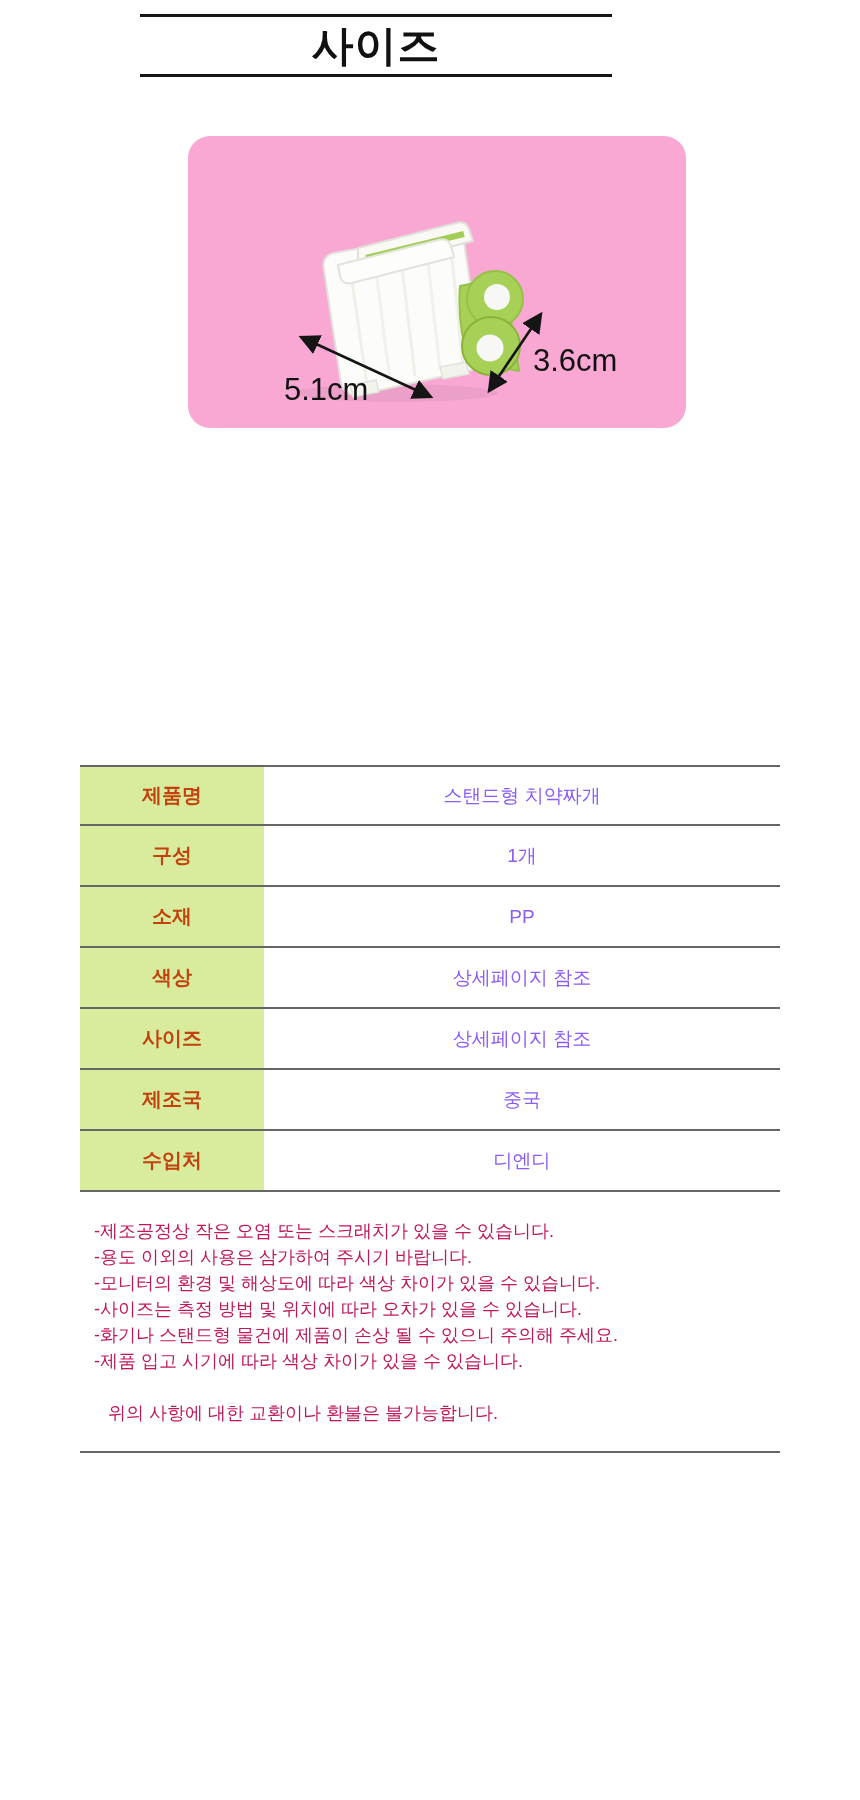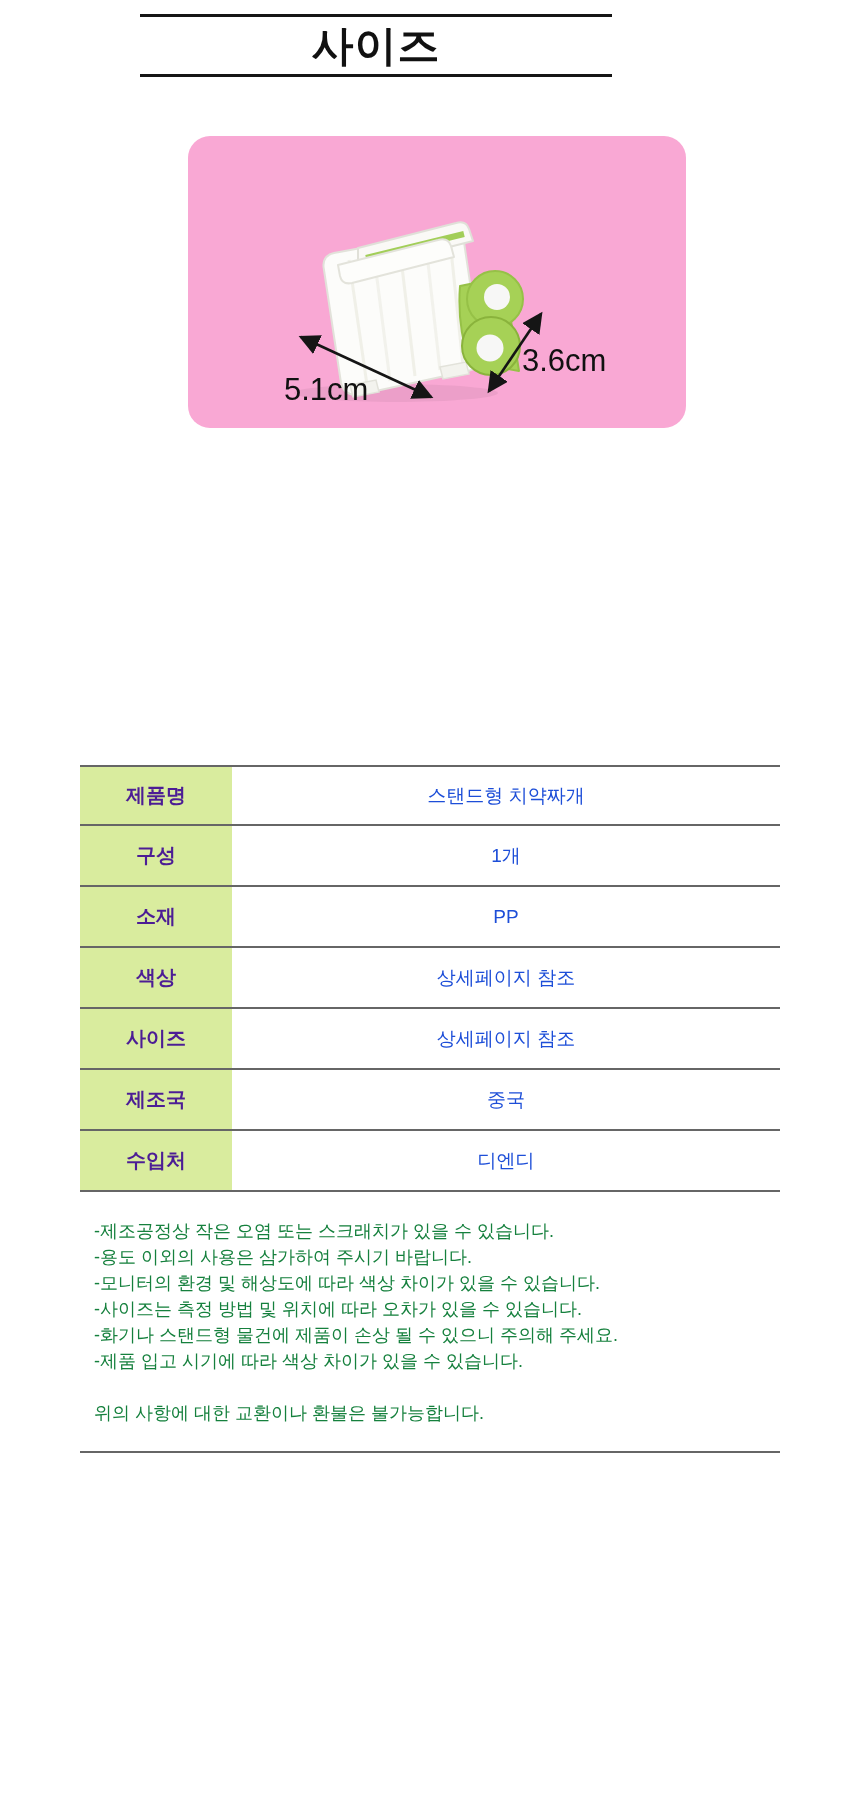--- a/index.html
+++ b/index.html
@@ -11,36 +11,36 @@
           border-top:3px solid #161616;border-bottom:3px solid #161616;
           display:flex;align-items:center;justify-content:center;}
   .header h1{margin:0;font-size:42px;font-weight:700;color:#111;letter-spacing:1px;}
 
   
   .photo-card{position:absolute;left:188px;top:136px;width:498px;height:292px;
               background:#f9a8d4;border-radius:22px;}
   .photo-card svg{position:absolute;left:0;top:0;}
   .dim{position:absolute;font-size:31px;color:#111;white-space:nowrap;}
   .dim-width{left:96px;top:236px;}
-  .dim-depth{left:334px;top:207px;}
+  .dim-depth{left:345px;top:207px;}
 
   
   .spec-table{position:absolute;left:80px;top:765px;width:700px;
               border-top:2px solid #666;}
   .row{display:flex;border-bottom:2px solid #666;}
   .row-1{height:57px;}
   .row-n{height:59px;}
   .row-cautions{height:259px;}
   .cell{display:flex;align-items:center;}
-  .cell.label{width:152px;background:#d9ec9e;justify-content:center;
-              font-size:20px;font-weight:700;color:#4c1d95;}
-  .cell.value{flex:1;justify-content:center;font-size:19px;color:#1d4ed8;}
+  .cell.label{width:184px;background:#d9ec9e;justify-content:center;
+              font-size:20px;font-weight:700;color:#c2410c;}
+  .cell.value{flex:1;justify-content:center;font-size:19px;color:#8b5cf6;}
   .cell.cautions{flex:1;flex-direction:column;align-items:flex-start;justify-content:center;
-                 padding-left:14px;font-size:18px;color:#15803d;line-height:26px;}
-  .cautions-footer{margin-top:26px;}
+                 padding-left:14px;font-size:18px;color:#be185d;line-height:26px;}
+  .cautions-footer{margin-top:26px;margin-left:14px;}
 </style>
 </head>
 <body>
 
 <div class="page">
 
   <header class="header">
     <h1>사이즈</h1>
   </header>
 

